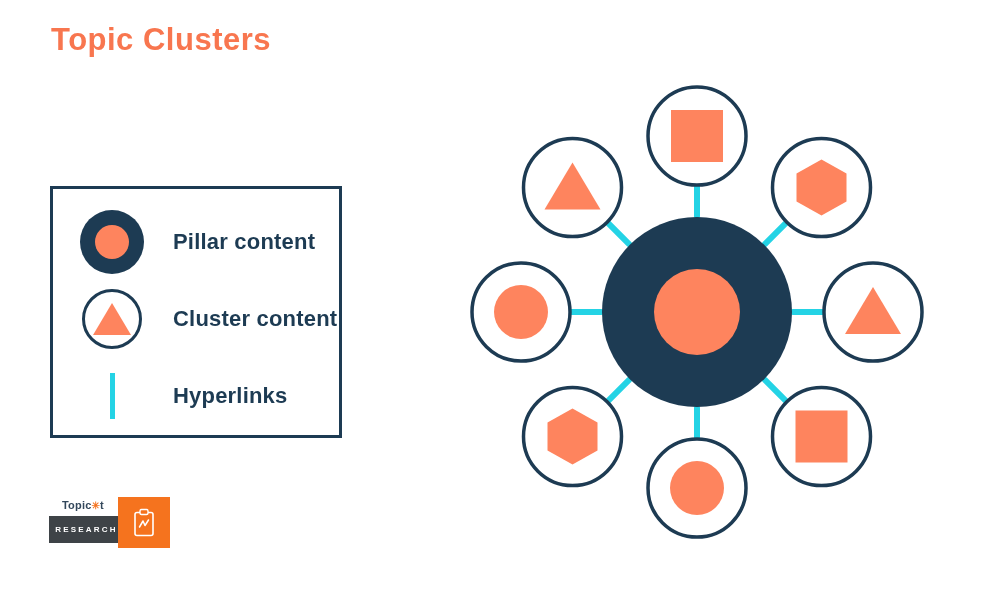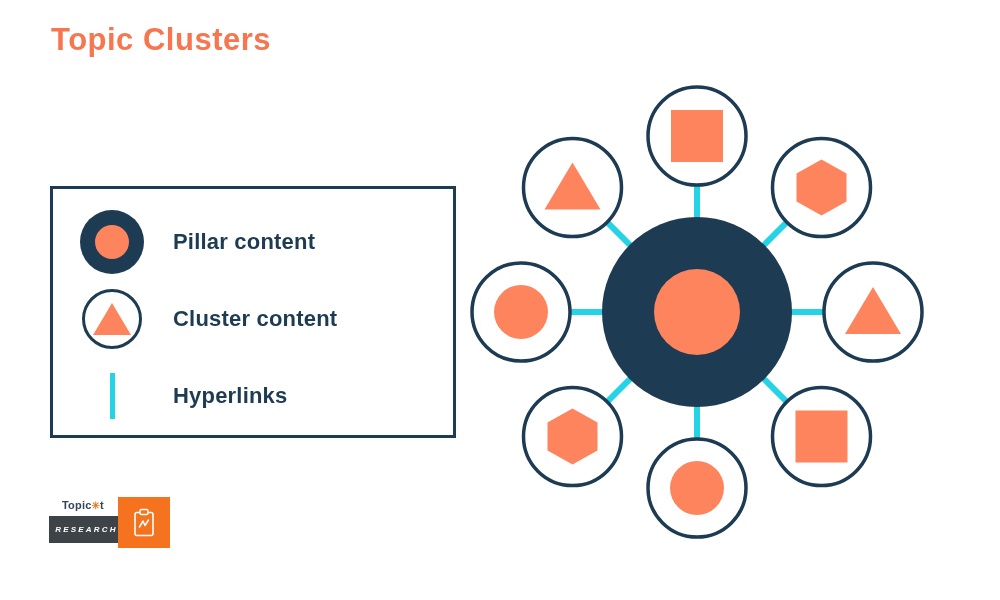--- a/index.html
+++ b/index.html
@@ -19,21 +19,21 @@
     font-size: 31px;
     font-weight: 800;
     letter-spacing: 0.5px;
     color: #F8764F;
   }
   
   .legend {
     position: absolute;
     left: 50px;
     top: 186px;
-    width: 406px;
+    width: 292px;
     height: 252px;
     border: 3px solid #1D3B53;
     box-sizing: border-box;
     background: #ffffff;
     padding: 21px 0 0 26px;
   }
   .legend-row { display: flex; align-items: center; }
   .legend-row + .legend-row { margin-top: 13px; }
   .legend-swatch {
     width: 66px;
@@ -77,21 +77,21 @@
     position: absolute; left: 13px; top: 2px;
     font-size: 11px; font-weight: 700; color: #33475B;
     letter-spacing: 0.2px; white-space: nowrap;
   }
   .logo-brand .sprocket { color: #F5731E; font-weight: 700; font-size: 10px; }
   .logo-research {
     position: absolute; left: 0; top: 19px; width: 73px; height: 27px;
     background: #3E4347; color: #ffffff;
     display: flex; align-items: center; justify-content: center;
     font-size: 8px; font-weight: 700; letter-spacing: 2.2px;
-    padding-left: 2px; box-sizing: border-box; font-style: italic;
+    padding-left: 2px; box-sizing: border-box;
   }
   .logo-square {
     position: absolute; left: 69px; top: 0; width: 52px; height: 51px;
     background: #F5731E;
     display: flex; align-items: center; justify-content: center;
   }
 </style>
 </head>
 <body>
 

